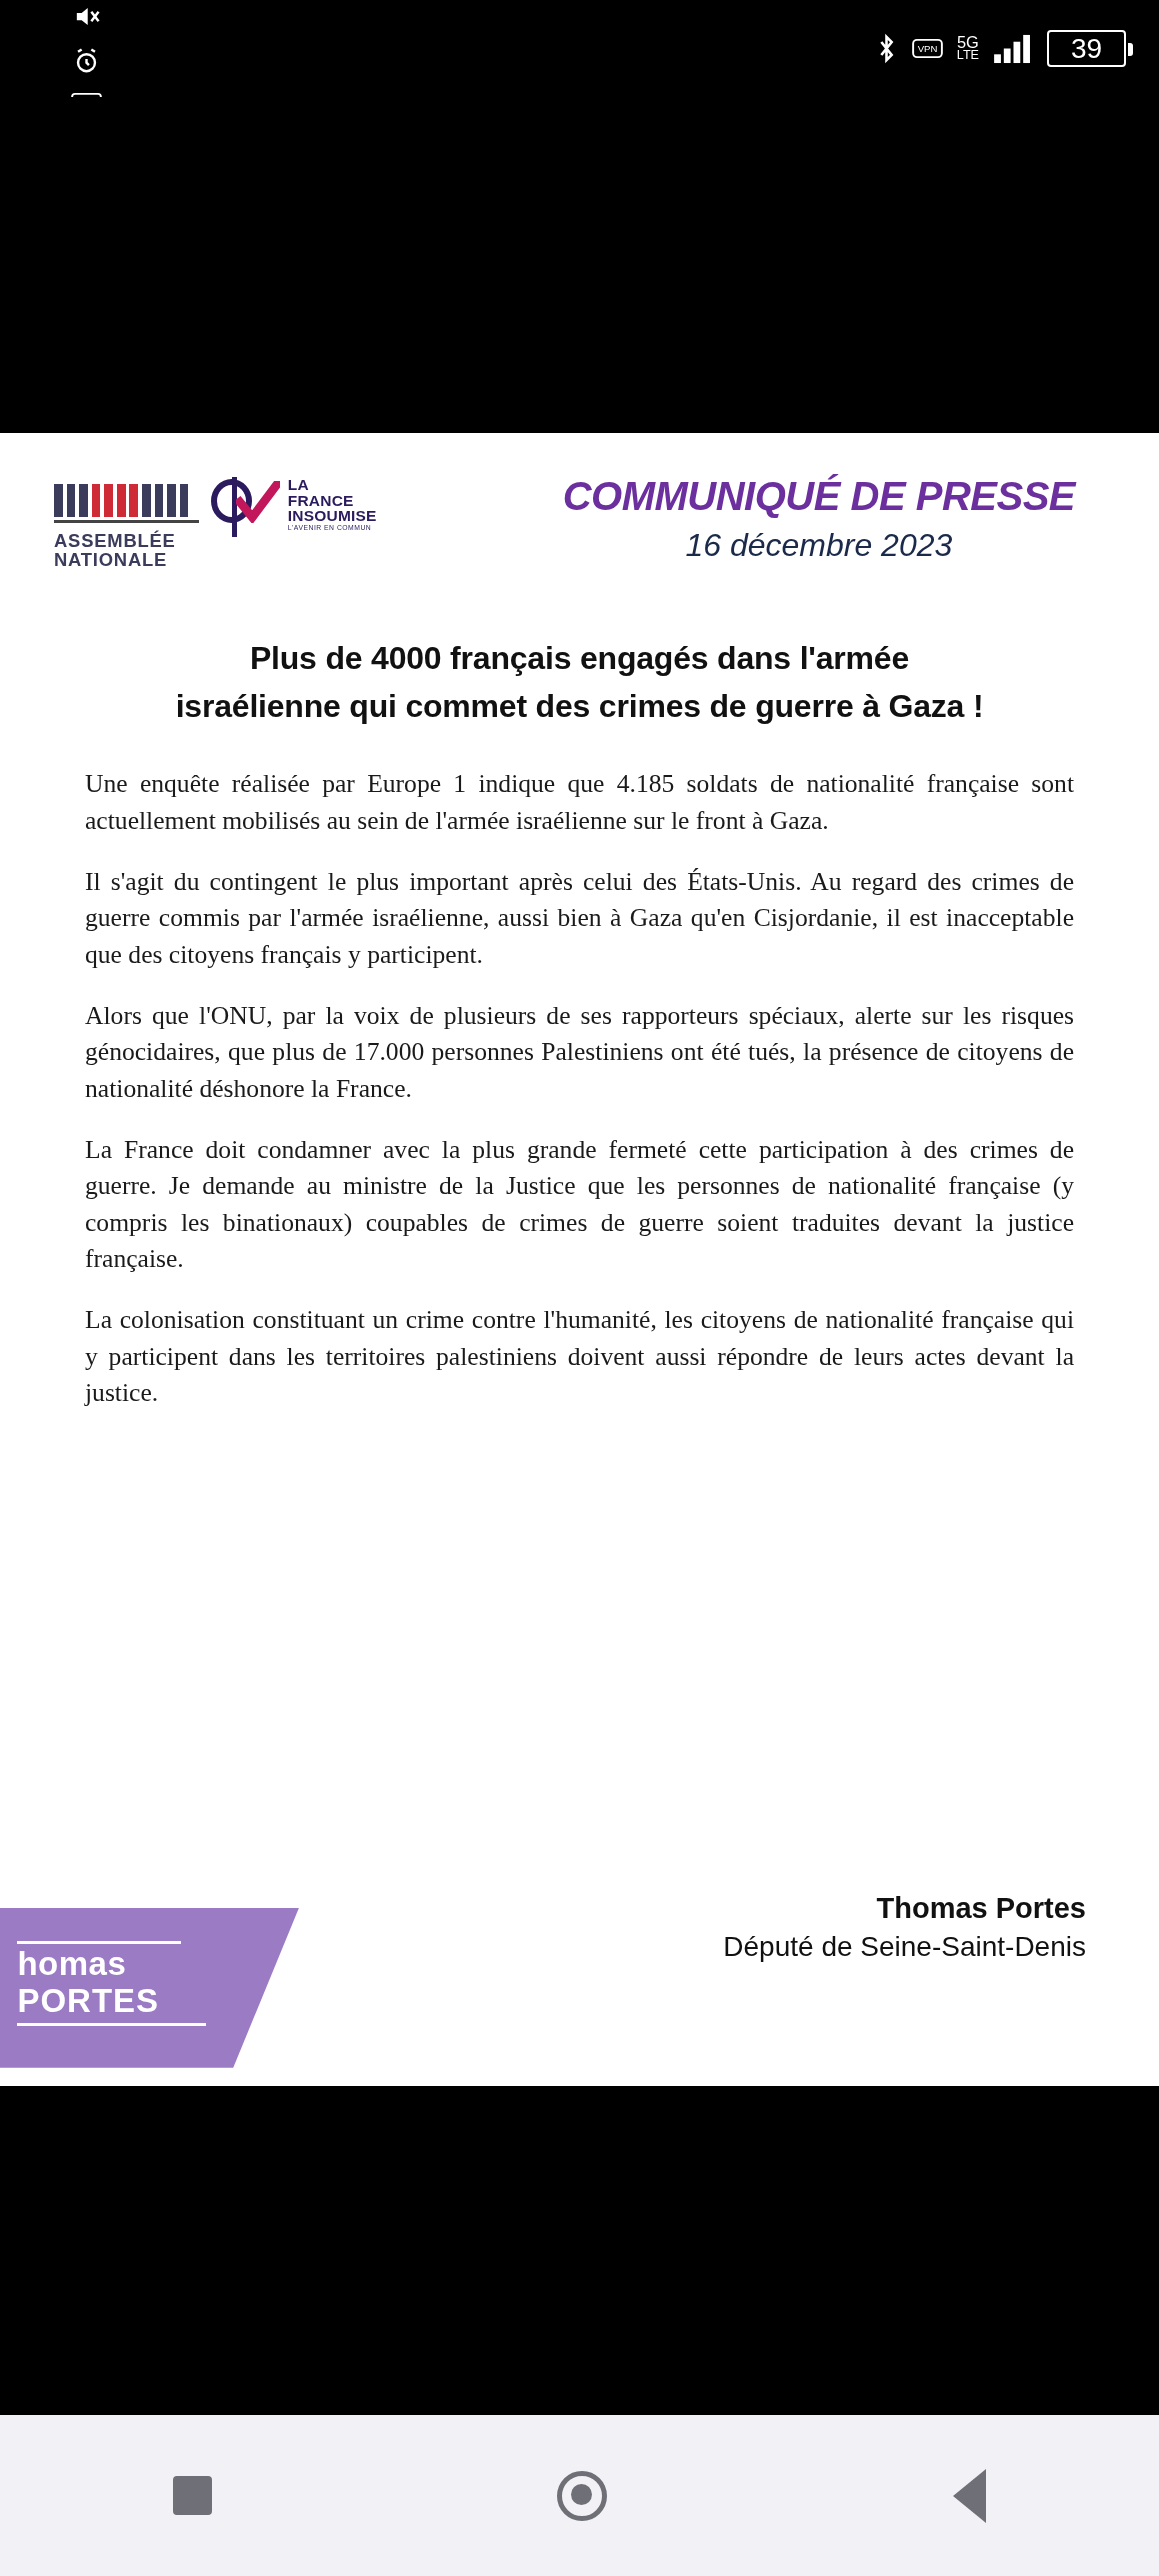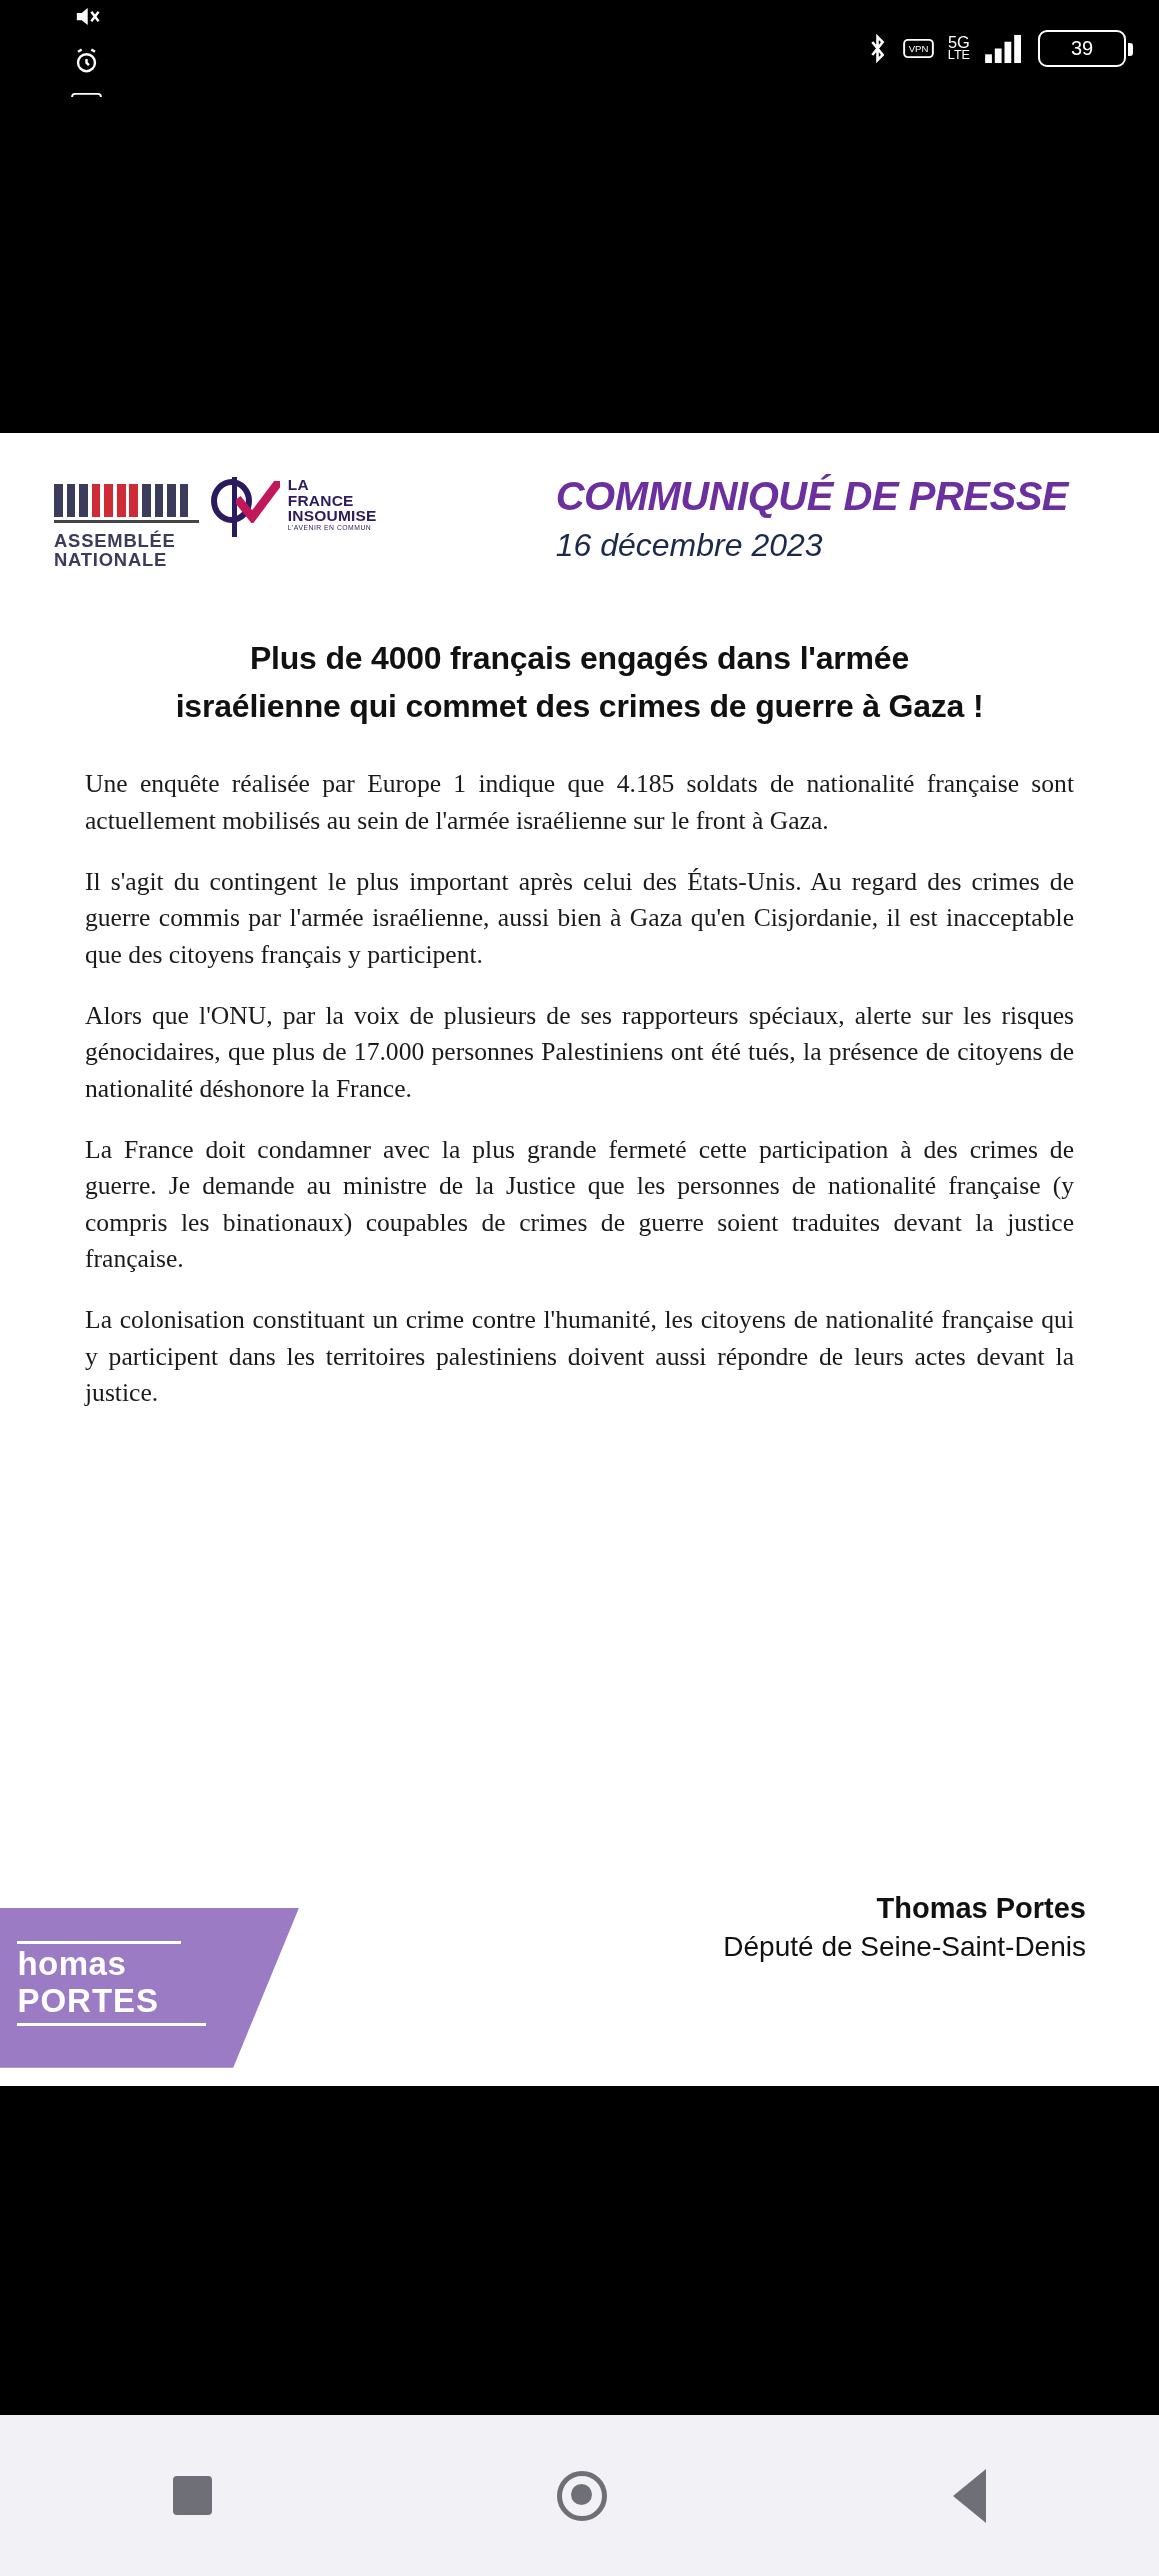--- a/index.html
+++ b/index.html
@@ -48,28 +48,28 @@
   .sicon {
     display: inline-flex;
     align-items: center;
     justify-content: center;
     color: #14b8a6;
     font-size: 29px;
     line-height: 1;
   }
   .sicon svg { display: block; }
   .battery {
-    width: 88px;
+    width: 79px;
     height: 37px;
     border: 2.9px solid #fff;
-    border-radius: 9px;
+    border-radius: 4px;
     display: flex;
     align-items: center;
     justify-content: center;
-    font-size: 20px;
+    font-size: 28px;
     position: relative;
     box-sizing: border-box;
   }
   .battery::after {
     content: "";
     position: absolute;
     right: -8.7px;
     top: 10.6px;
     width: 4.8px;
     height: 13.5px;
@@ -191,23 +191,23 @@
   }
   .lfi-text .l3 {
     font-size: 6.8px;
     font-weight: normal;
     letter-spacing: 0.5px;
     margin-top: 1.9px;
   }
 
   .cp-block {
     position: absolute;
-    right: 91px;
+    right: 84px;
     top: 41px;
-    text-align: left;
+    text-align: center;
   }
   .cp-title {
     color: #6b2f9e;
     font-size: 40px;
     font-weight: bold;
     font-style: italic;
     letter-spacing: -0.5px;
   }
   .cp-date {
     color: #1b2a4a;

